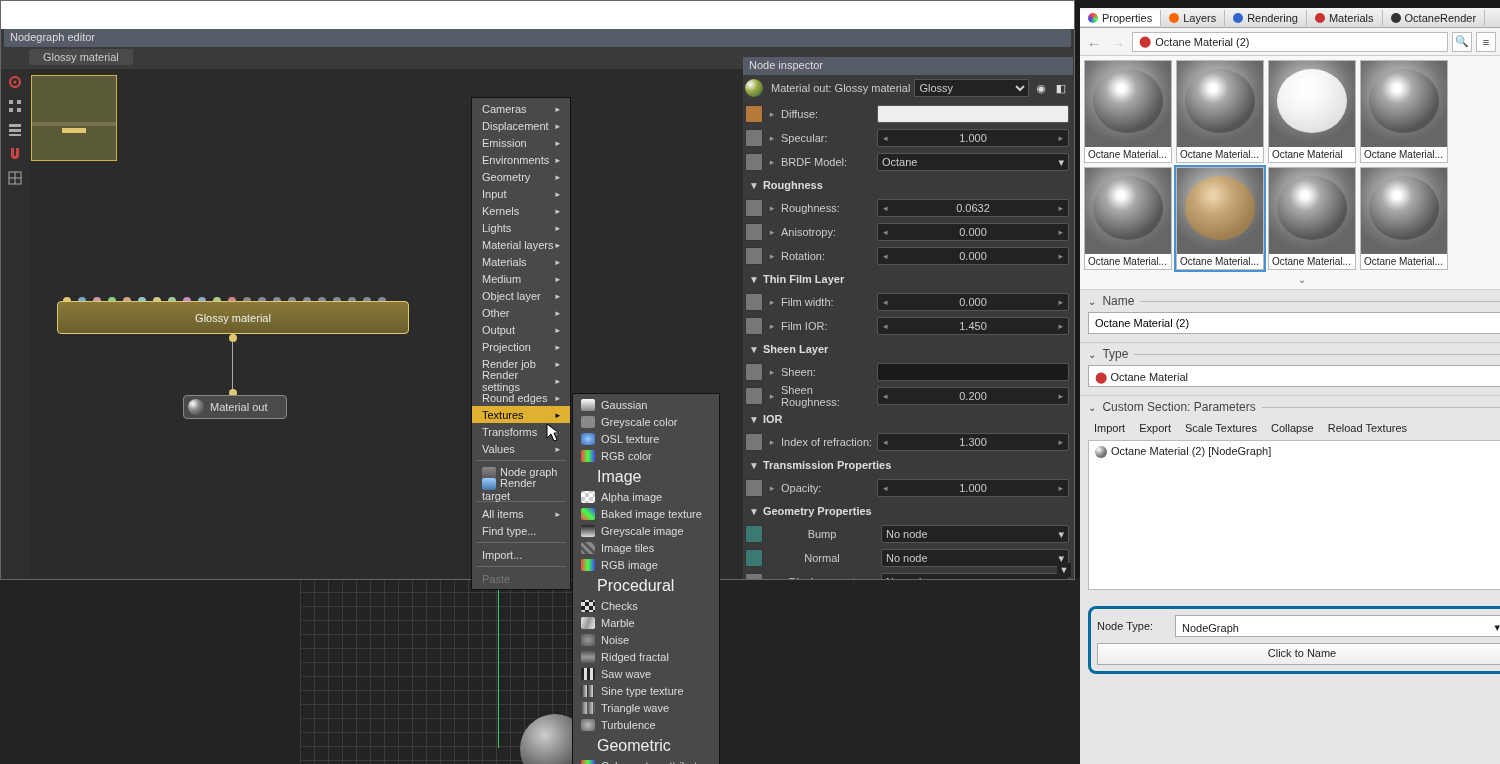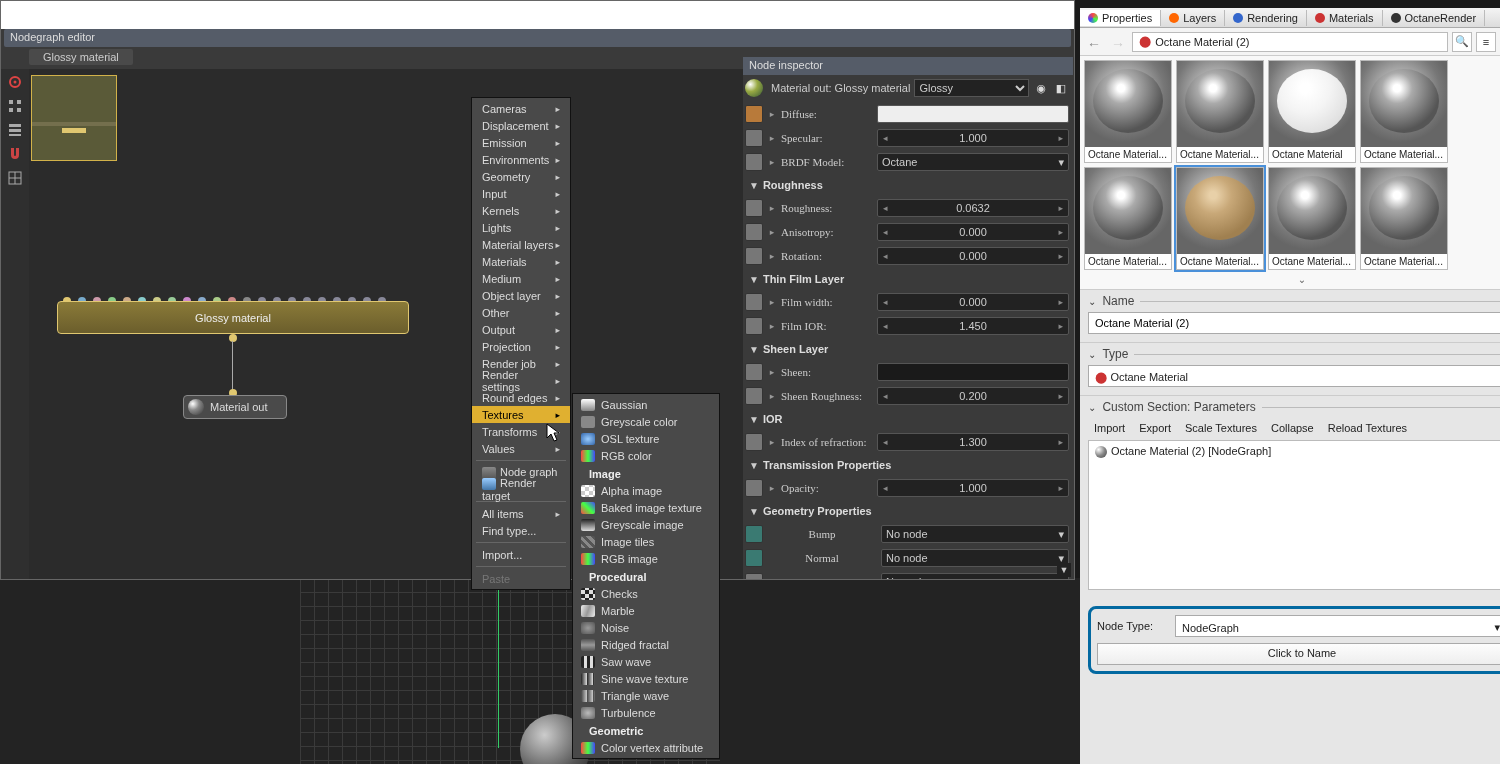--- a/index.html
+++ b/index.html
@@ -41,42 +41,42 @@
 .ctxmenu .mi.sel { background: #e0b030; color: #000; }
 .ctxmenu .mi .arrow { font-size: 9px; color: #ccc; }
 .ctxmenu .mi.sel .arrow { color: #000; }
 .ctxmenu .sep { height: 1px; background: #666; margin: 3px 4px; }
 .ctxmenu .dis { color: #777; }
 .ctxmenu .icon16 { width: 14px; height: 12px; margin-right: 4px; display:inline-block; background: linear-gradient(45deg,#5bd,#29a); border-radius:2px; vertical-align:middle; }
 
 .submenu { position:absolute; left: 543px; top: 324px; width: 148px; background:#494949; border:1px solid #111; padding: 2px 0; z-index:6; }
 .submenu .mi { padding: 2px 8px; font-size: 11px; color:#ddd; display:flex; align-items:center; height:17px; }
 .submenu .mi .swatch { width:14px; height:12px; margin-right:6px; border-radius:2px; }
-.submenu .heading { padding: 4px 16px 2px; font-weight: bold; color: #eee; font-size: 11px; }
+.submenu .heading { padding: 4px 24px 2px; font-weight: normal; color: #eee; font-size: 16px; }
 
 
 .cursor { position:absolute; left: 517px; top: 354px; z-index: 10; pointer-events:none; }
 
 
 .inspector { position: absolute; top: 28px; left: 742px; width: 330px; bottom: 0; background: #3a3a3a; }
 .inspector .inslbl { position:absolute; top: 0; left: 0; right: 0; height: 18px; background:#555c68; padding:2px 6px; font-size:11px; }
 .inspector .toprow { position:absolute; top: 20px; left: 2px; right: 4px; height: 22px; display:flex; align-items:center; gap:4px; }
 .inspector .ball { width: 18px; height: 18px; border-radius: 50%; background: radial-gradient(circle at 30% 30%, #fff, #9a4 40%, #353); }
 .inspector .toprow .lbl { flex: 0 0 auto; color: #ccc; font-size: 11px; margin-left: 4px; }
 .inspector .toprow select { flex: 1; background:#222; color:#ccc; border:1px solid #555; height: 18px; font-size: 11px; }
 .inspector .eye { width: 16px; text-align:center; }
 
 .props { position:absolute; top: 44px; left: 2px; right: 4px; bottom: 0; overflow: hidden; }
 .proprow { display: flex; align-items: center; height: 22px; margin: 2px 0; gap: 4px; }
 .proprow .pin { width: 18px; height: 18px; background: #555; border: 1px solid #333; border-radius: 2px; display:flex; align-items:center; justify-content:center; }
 .proprow .pin.grey { background:#777; }
 .proprow .pin.teal { background:#3a7a72; }
 .proprow .pin.orange { background:#b87a3a; }
 .proprow .tri { width: 10px; text-align:center; color:#999; font-size:9px; }
-.proprow .plbl { width: 92px; font-size: 11px; color: #ccc; font-family: Liberation Serif, serif; }
+.proprow .plbl { width: 92px; font-size: 11px; color: #ccc; }
 .proprow .slider { flex: 1; height: 18px; background: #222; border: 1px solid #555; display:flex; align-items:center; justify-content: space-between; padding: 0 5px; font-size:11px; color:#ccc; border-radius: 2px; }
 .proprow .slider .lt, .proprow .slider .rt { color:#888; font-size:9px; }
 .proprow .pick { flex:1; height:18px; background:#1a1a1a; border:1px solid #555; border-radius:2px; }
 .proprow .pick.white { background:#eee; }
 .proprow .dd { flex:1; height:18px; background:#222; border:1px solid #555; color:#ccc; padding: 2px 4px; font-size:11px; border-radius:2px; display:flex; justify-content:space-between; align-items:center; }
 
 .sechead { display:flex; align-items:center; height: 20px; padding-left: 4px; margin-top: 2px; }
 .sechead .tw { font-size:10px; margin-right: 4px; color:#ccc; }
 .sechead .lbl { font-weight: bold; color: #ddd; font-size: 11px; }
 
@@ -388,21 +388,21 @@
         <div class="mi">
             <span class="swatch" style="background:linear-gradient(#555,#999,#555)"></span>
             <span>Ridged fractal</span>
           </div>
         <div class="mi">
             <span class="swatch" style="background:repeating-linear-gradient(90deg,#222 0 3px,#ddd 3px 6px)"></span>
             <span>Saw wave</span>
           </div>
         <div class="mi">
             <span class="swatch" style="background:repeating-linear-gradient(90deg,#222,#ddd 6px)"></span>
-            <span>Sine wave texture</span>
+            <span>Sine type texture</span>
           </div>
         <div class="mi">
             <span class="swatch" style="background:repeating-linear-gradient(90deg,#444,#ccc 6px)"></span>
             <span>Triangle wave</span>
           </div>
         <div class="mi">
             <span class="swatch" style="background:radial-gradient(#bbb,#666)"></span>
             <span>Turbulence</span>
           </div>
         <div class="heading">Geometric</div>

